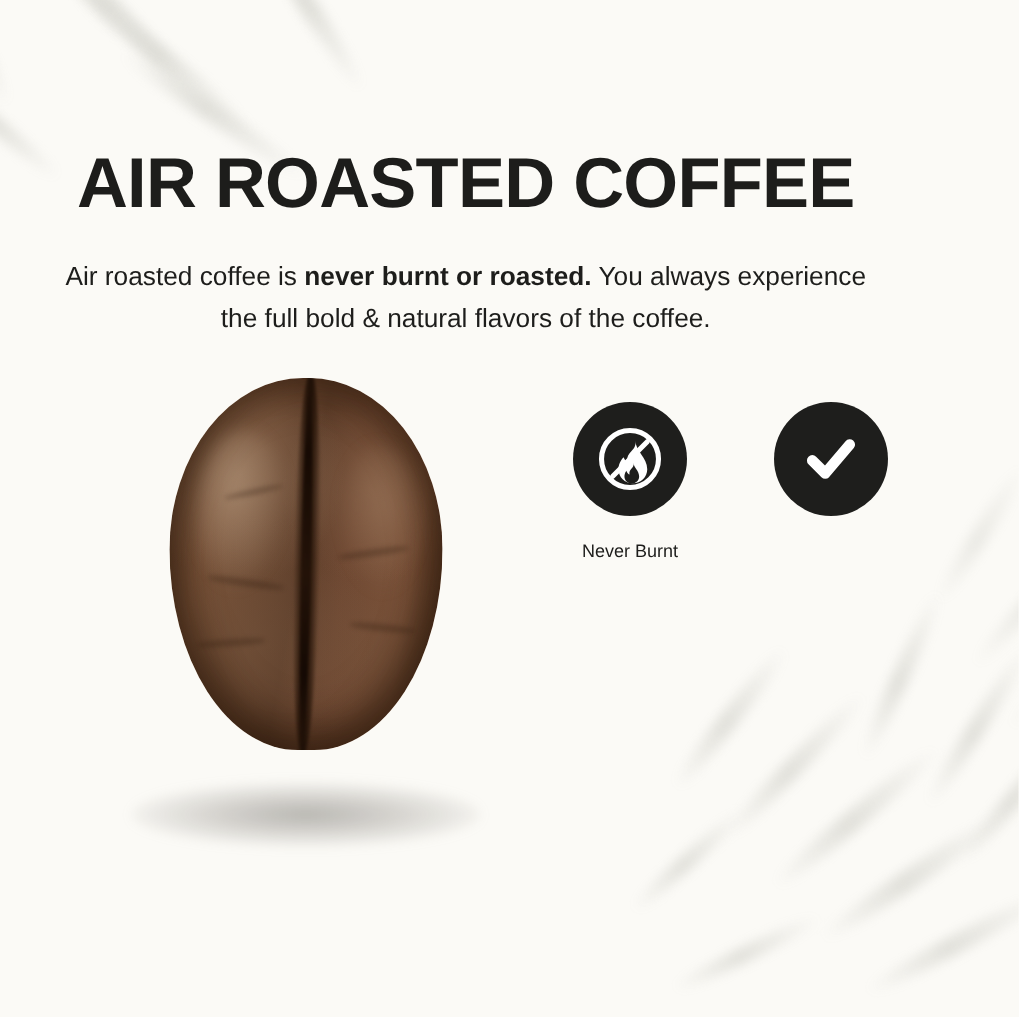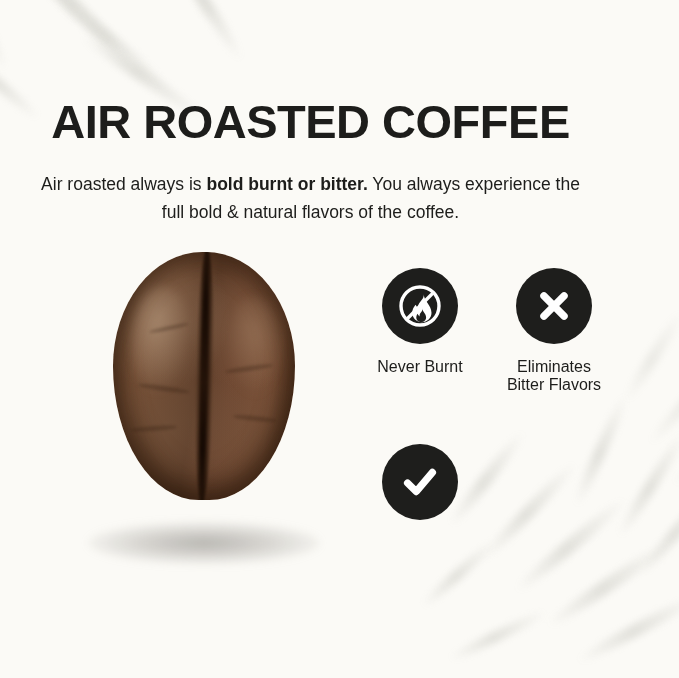--- a/index.html
+++ b/index.html
@@ -188,21 +188,21 @@
     height: 76px;
     border-radius: 50%;
     background: #1e1e1c;
     display: flex;
     align-items: center;
     justify-content: center;
   }
   .badge svg { display: block; }
   .feature-label {
     margin-top: 14px;
-    font-size: 16px;
+    font-size: 12px;
     line-height: 18px;
     color: #1d1d1b;
     text-align: center;
     font-weight: 400;
     white-space: pre-line;
   }
 </style>
 </head>
 <body>
 
@@ -238,21 +238,21 @@
     <div class="frond-blade" style="left:40px;  top:20px;  width:110px; height:12px; transform:rotate(-58deg);"></div>
     <div class="frond-blade" style="left:70px;  top:64px;  width:120px; height:12px; transform:rotate(-48deg);"></div>
     <div class="frond-blade" style="left:100px; top:112px; width:120px; height:12px; transform:rotate(-38deg);"></div>
 
   </div>
 
 </div>
 
 <div class="header">
   <h1 class="title">AIR ROASTED COFFEE</h1>
-  <p class="subtitle"><span>Air roasted always is </span><b>bold burnt or bitter.</b><span> You always experience the full bold &amp; natural flavors of the coffee.</span></p>
+  <p class="subtitle"><span>Air roasted coffee is </span><b>never burnt or roasted.</b><span> You always experience the full bold &amp; natural flavors of the coffee.</span></p>
 </div>
 
 <div class="bean-area">
   <div class="bean-shadow"></div>
   <div class="bean">
     <div class="bean-sheen-l"></div>
     <div class="bean-sheen-r"></div>
     <div class="bean-wrinkle" style="left:14%;  top:54%; width:52px; height:5px; transform:rotate(8deg);"></div>
     <div class="bean-wrinkle" style="left:10%;  top:70%; width:46px; height:5px; transform:rotate(-4deg);"></div>
     <div class="bean-wrinkle" style="right:12%; top:46%; width:48px; height:5px; transform:rotate(-8deg);"></div>
@@ -273,32 +273,20 @@
           <path d="M27.6 11.5c.6 3.9-1.1 5.6-2.7 7.4-1.6 1.8-3.2 3.6-2.6 7-2-1-2.5-3.1-2.5-3.1s-3.5 3.1-3.5 8c0 5.2 4.3 9.4 9.6 9.4s9.6-4.2 9.6-9.4c0-7.9-7.9-12-7.9-19.3z" fill="#ffffff"></path>
           <path d="M26.4 26.6c.3 2-.7 2.9-1.5 3.9-.9 1-1.6 2.1-1.2 3.9-1.6-.8-2.1-2.6-2.1-2.6s-1.3 1.6-1.3 3.8c0 2.6 2.2 4.7 4.9 4.7s4.9-2.1 4.9-4.7c0-4-3.7-5.9-3.7-9z" fill="#1e1e1c"></path>
           <line x1="12.5" y1="35.5" x2="35.5" y2="12.5" stroke="#ffffff" stroke-width="3.4" stroke-linecap="round"></line>
         </svg>
       </span>
     </div>
     <div class="feature-label">Never Burnt</div>
   </div>
 
 
-  <div class="feature">
-    <div class="badge">
-      <span>
-        <svg width="44" height="44" viewBox="0 0 48 48" aria-hidden="true">
-          <line x1="13" y1="13" x2="35" y2="35" stroke="#ffffff" stroke-width="8" stroke-linecap="round"></line>
-          <line x1="35" y1="13" x2="13" y2="35" stroke="#ffffff" stroke-width="8" stroke-linecap="round"></line>
-        </svg>
-      </span>
-    </div>
-    <div class="feature-label">Eliminates
-Bitter Flavors</div>
-  </div>
 
   <div class="feature">
     <div class="badge">
       <span>
         <svg width="46" height="46" viewBox="0 0 48 48" aria-hidden="true">
           <polyline points="11,25 20,34 37,14" fill="none" stroke="#ffffff" stroke-width="7.5" stroke-linecap="round" stroke-linejoin="round"></polyline>
         </svg>
       </span>
     </div>
   </div>

